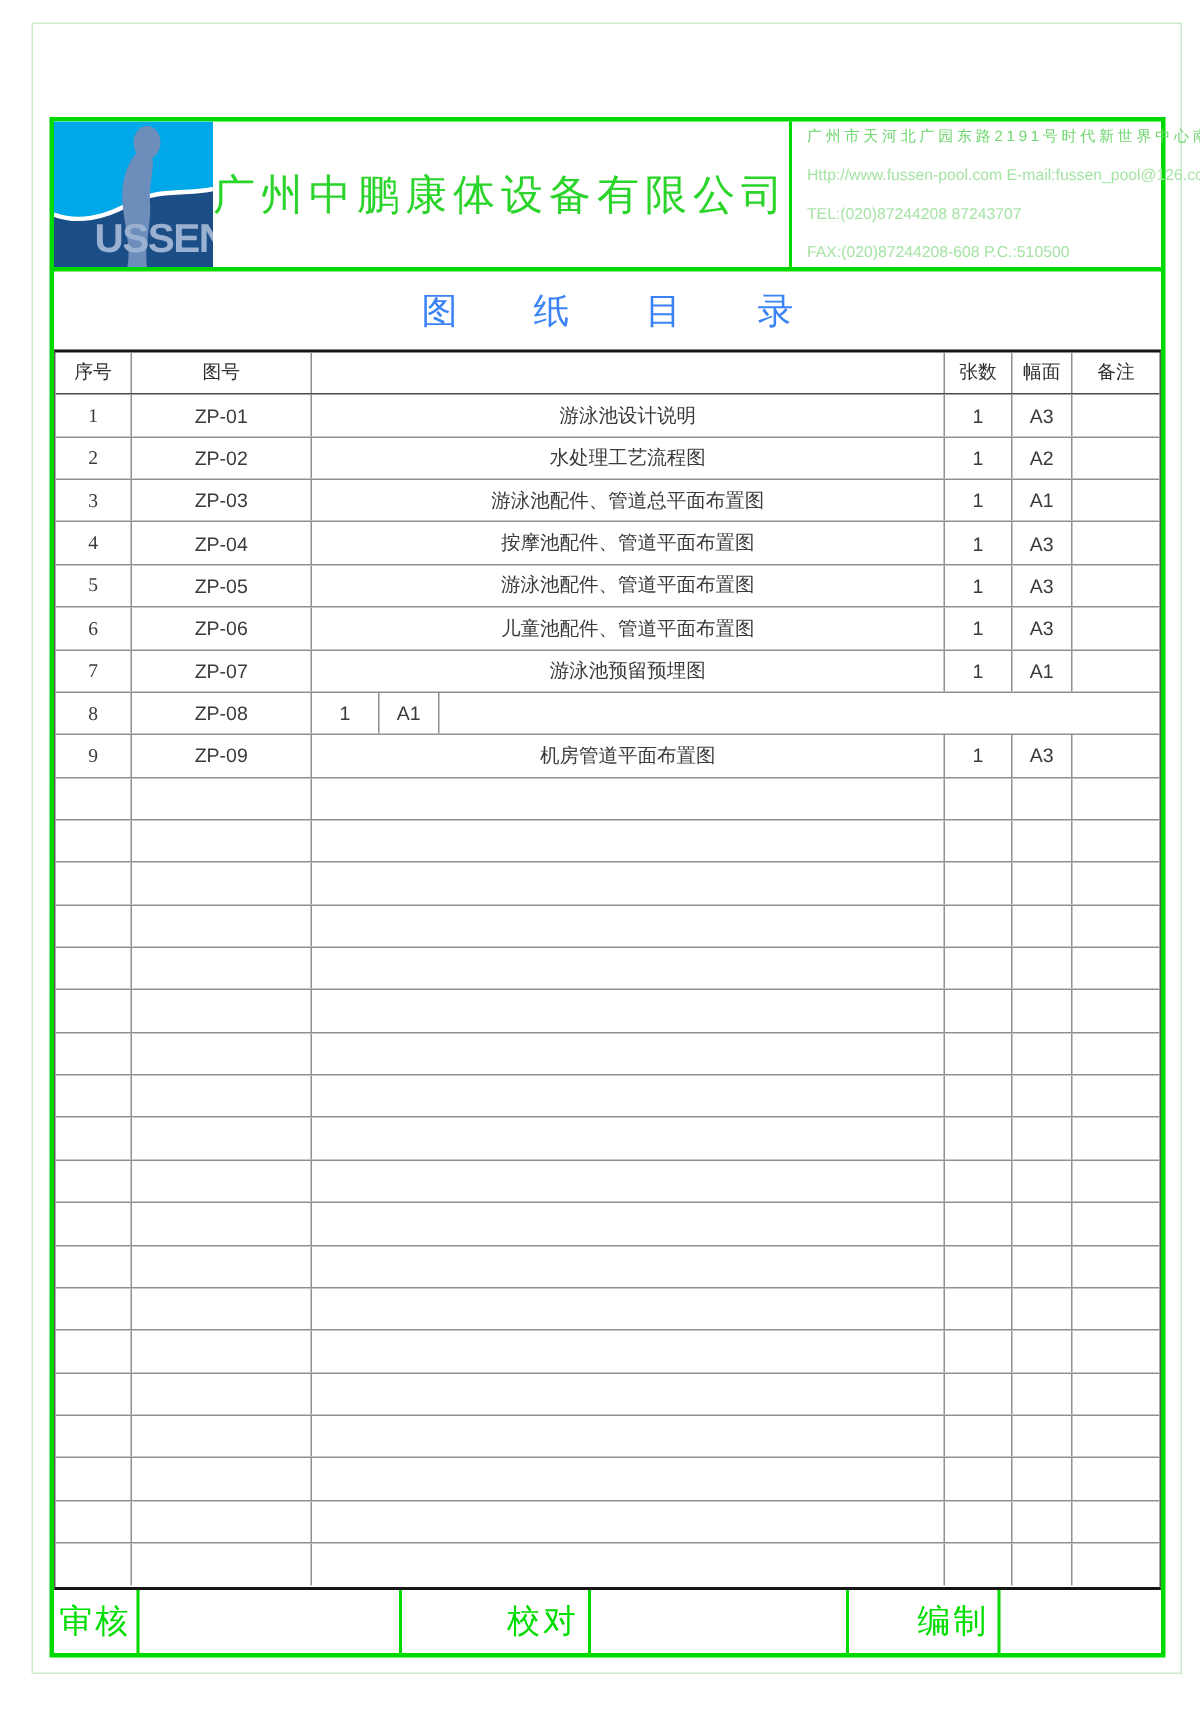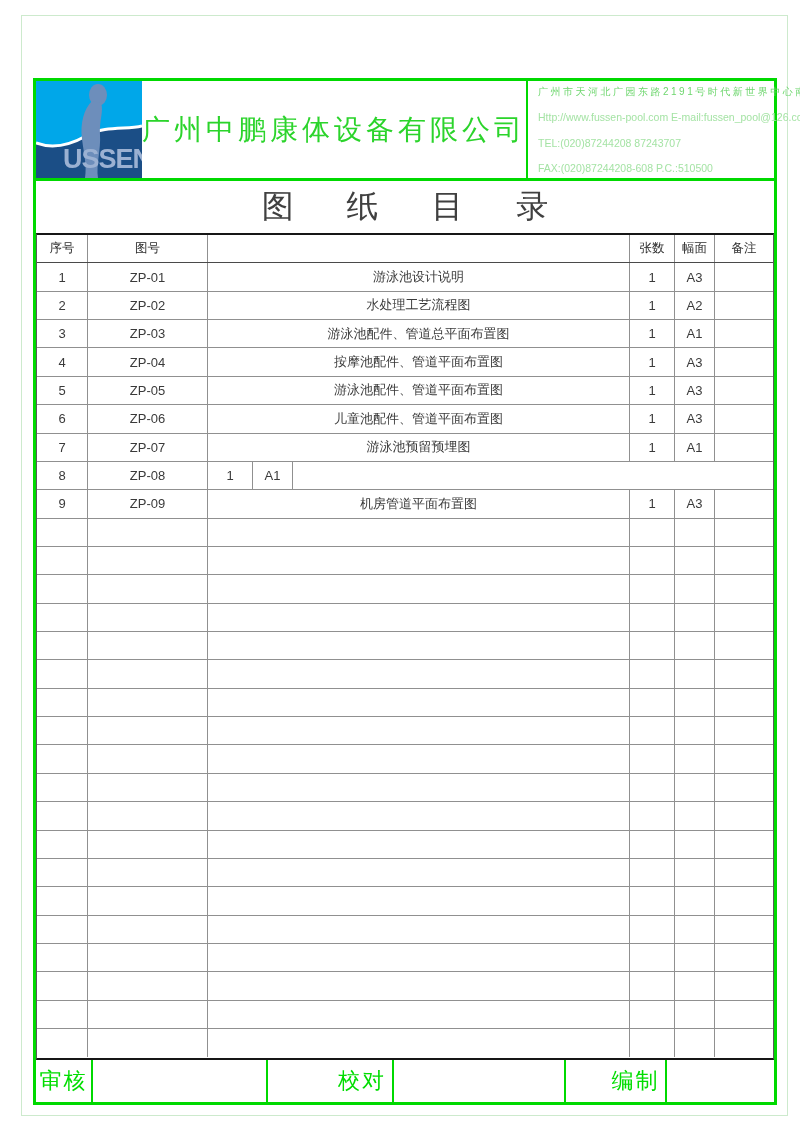--- a/index.html
+++ b/index.html
@@ -14,30 +14,30 @@
   .header-band { height:100px; display:flex; border-bottom:3px solid #00d900; }
   .logo-box { width:106px; height:98px; flex:0 0 106px; }
   .company-cell { flex:1 1 auto; display:flex; align-items:center; justify-content:center; border-right:2px solid #00d900; }
   .company-name { color:#2bd42b; font-size:28px; letter-spacing:4px; white-space:nowrap; }
   .contact-cell { flex:0 0 336px; padding:6px 0 4px 10px; display:flex; flex-direction:column; justify-content:space-between; overflow:hidden; }
   .contact-line { white-space:nowrap; font-size:10.5px; color:#a5e3a5; line-height:1; }
   .contact-line.first { color:#6ed66e; letter-spacing:2.5px; font-size:10px; }
 
   
   .title-band { height:52px; display:flex; align-items:center; justify-content:center; }
-  .sheet-title { font-size:32px; color:#404040; letter-spacing:22px; text-indent:22px; font-weight:400; }
+  .sheet-title { font-size:24px; color:#3b82f6; letter-spacing:22px; text-indent:22px; font-weight:400; }
 
   
   .dtable { height:827px; border-top:2px solid #161616; border-bottom:2px solid #161616; border-left:1px solid #5a5a5a; border-right:1px solid #5a5a5a; display:flex; flex-direction:column; overflow:hidden; }
   .t-row { display:flex; height:28.37px; flex:0 0 28.37px; border-bottom:1px solid #909090; }
   .t-row:last-child { border-bottom:none; }
   .t-head { border-bottom:1px solid #4a4a4a; }
   .t-cell { display:flex; align-items:center; justify-content:center; border-right:1px solid #909090; font-size:13px; color:#3a3a3a; white-space:nowrap; overflow:hidden; }
   .t-cell:last-child { border-right:none; }
-  .c0 { flex:0 0 51px; }
+  .c0 { flex:0 0 51px;font-family:Liberation Serif, serif; }
   .c1 { flex:0 0 120px; }
   .c2 { flex:1 1 auto; }
   .c3 { flex:0 0 45px; }
   .c4 { flex:0 0 40px; }
   .c5 { flex:0 0 58px; }
   .t-head .t-cell { font-size:12.5px; color:#2e2e2e; }
 
   
   .footer-bar { flex:1 1 auto; display:flex;gap:40px; }
   .f-cell { border-right:2px solid #00d900; display:flex; align-items:center; justify-content:center; }

